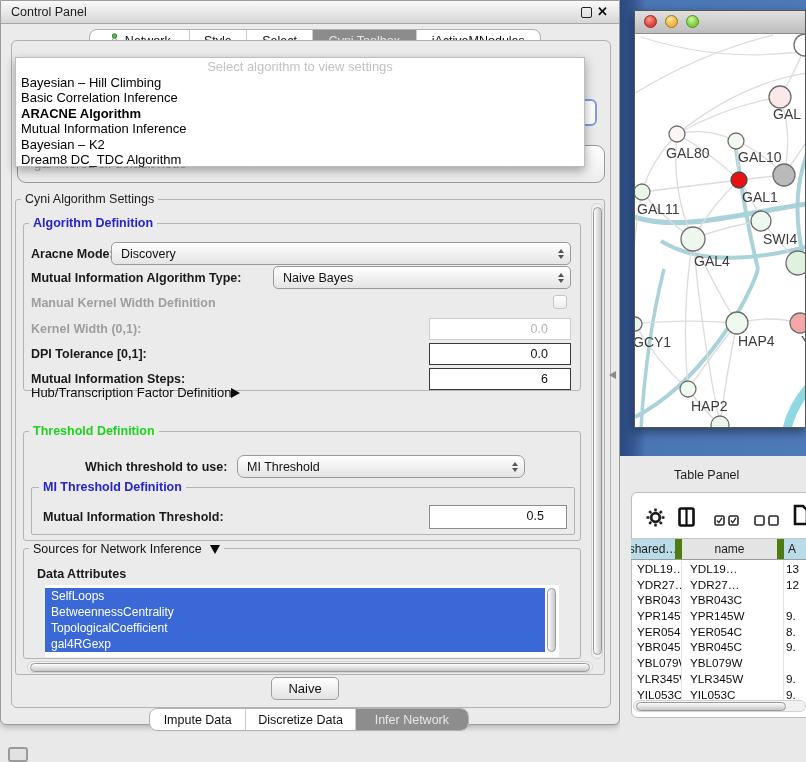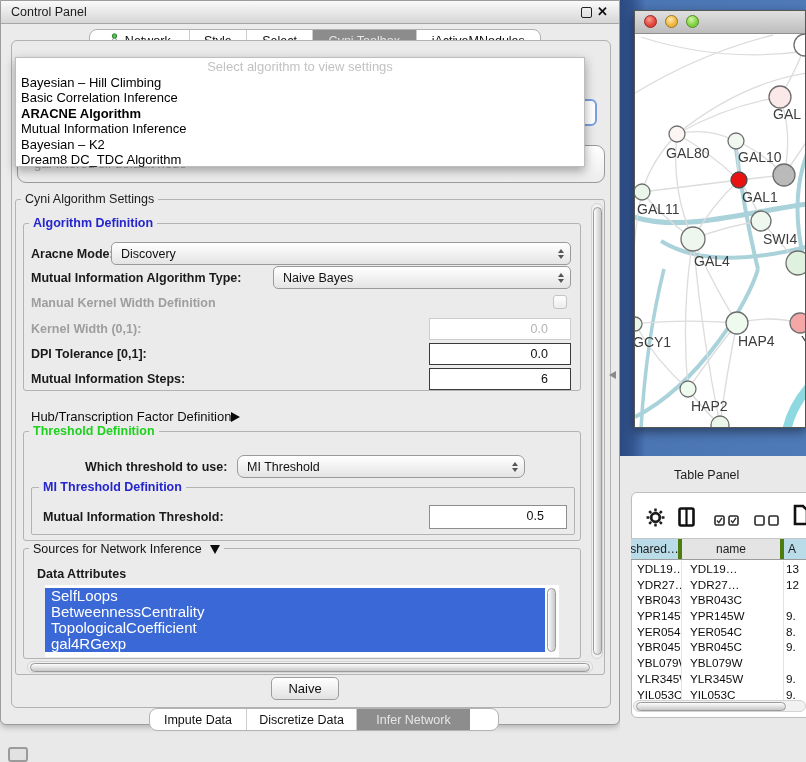--- a/index.html
+++ b/index.html
@@ -69,29 +69,29 @@
     background:linear-gradient(#fff,#ececec); border:1px solid #9a9a9a; border-radius:9px; z-index:5; }
   .bg-combo .gv { position:absolute; left:16px; top:10px; font-size:13px; color:#a8a8a8; }
 
   
   .sb-track { background:#f1f1f1; border:1px solid #d4d4d4; border-radius:6px; }
   .sb-thumb { background:linear-gradient(90deg,#fdfdfd,#c7c7c7); border:1px solid #9b9b9b; border-radius:5px; }
   .sb-thumb.h { background:linear-gradient(#fdfdfd,#c7c7c7); }
 
   
   .attr-list { left:44px; top:584px; width:514px; height:72px; background:#fff; overflow:hidden; }
-  .attr-item { width:500px; height:16px; background:#3a68d6; color:#fff; font-size:15px;
+  .attr-item { width:500px; height:16px; background:#3a68d6; color:#fff; font-size:12px;
     line-height:16px; padding-left:6px; margin-top:0; }
   .attr-gap { height:3px; background:#fff; }
 
   .apply-btn { left:270px; top:676px; width:68px; height:23px; border:1px solid #9d9d9d; border-radius:5px;
     background:linear-gradient(#ffffff,#e2e2e2); font-size:13px; color:#111;
     display:flex; align-items:center; justify-content:center; }
 
-  .bstrip { left:148px; top:707px; width:350px; height:23px; display:flex;
+  .bstrip { left:148px; top:707px; width:320px; height:23px; display:flex;
     background:#fff; border:1px solid #b2b2b2; border-radius:8px; overflow:hidden; }
   .btab { display:flex; align-items:center; justify-content:center; font-size:12.5px; color:#111;
     border-right:1px solid #ccc; }
   .btab:last-child { border-right:none; }
   .btab.sel { background:#8d8d8d; color:#e6e6e6; }
 
   
   .desktop-blue { left:620px; top:0; width:186px; height:456px;
     background:linear-gradient(90deg,#2a4a80 0px,#33548f 12px,#4b76b4 26px,#4e7ab8 100%); }
   .net-window { left:634px; top:10px; width:172px; height:418px; border:1px solid #565656;
@@ -104,21 +104,21 @@
   .light.green { left:51px; background:radial-gradient(circle at 40% 32%,#d2f5a8,#7ed03d 60%); border:1px solid #4f8f1d; }
   .net-canvas { left:0; top:23px; width:170px; height:393px; }
 
   
   .tp-region { left:620px; top:456px; width:186px; height:306px; background:#e9e9e9; }
   .tp-title { left:18px; top:12px; font-size:12.5px; color:#1c1c1c;margin-left:36px; }
   .tp-panel { left:631px; top:492px; width:182px; height:226px; background:#fff;
     border:1px solid #bdbdbd; border-radius:6px; }
   .tb-header { left:631px; top:538px; height:22px; display:flex; z-index:3; border-top:1px solid #c6c6c6; border-bottom:1px solid #9b9b9b; }
   .th { font-size:12px; color:#1c1c1c; display:flex; align-items:center; justify-content:center;
-    border-right:4px solid #4d7c0f; overflow:hidden; white-space:nowrap; }
+    border-right:7px solid #4d7c0f; overflow:hidden; white-space:nowrap; }
   .tb-body { left:631px; top:561px; width:175px; height:139px; overflow:hidden; }
   .tr { display:flex; height:15.7px; }
   .td { font-size:11.7px; color:#0c0c0c; line-height:15.7px; white-space:nowrap; overflow:hidden; }
   .td.c1 { width:51px; padding-left:6px; border-right:1px solid #e3e3e3; }
   .td.c2 { width:102px; padding-left:8px; border-right:1px solid #e3e3e3; }
   .td.c3 { width:22px; padding-left:2px; }
 
   .cursor-tri { left:609px; top:371px; width:0; height:0;
     border-right:7px solid #8a8a8a; border-top:4px solid transparent; border-bottom:4px solid transparent; }
   .mini-icon { left:8px; top:747px; width:20px; height:15px; border:2px solid #9b9b9b;
@@ -215,21 +215,21 @@
 
     <div class="abs lbl dis" style="left:30px; top:321px;">Kernel Width (0,1):</div>
     <div class="abs num-input dis" style="left:428px; top:317px; width:142px; height:22px;">0.0</div>
 
     <div class="abs lbl" style="left:30px; top:346px;">DPI Tolerance [0,1]:</div>
     <div class="abs num-input" style="left:428px; top:342px; width:142px; height:22px;">0.0</div>
 
     <div class="abs lbl" style="left:30px; top:371px;">Mutual Information Steps:</div>
     <div class="abs num-input" style="left:428px; top:367px; width:142px; height:22px;">6</div>
 
-    <div class="abs" style="left:30px; top:408px; display:flex; align-items:center; justify-content:flex-end;">
+    <div class="abs" style="left:30px; top:384px; display:flex; align-items:center; justify-content:flex-end;">
       <span style="font-size:13px; color:#0d0d0d;">Hub/Transcription Factor Definition</span>
       <span class="tri-right"></span>
     </div>
 
     <div class="abs group" style="left:22px; top:430px; width:558px; height:110px;"></div>
     <div class="abs legend green" style="left:28px; top:423px;">Threshold Definition</div>
 
     <div class="abs lbl" style="left:84px; top:459px;">Which threshold to use:</div>
     <div class="abs combo" style="left:236px; top:454px; width:288px;border-radius:7px;">
       <div class="val">MI Threshold</div>

